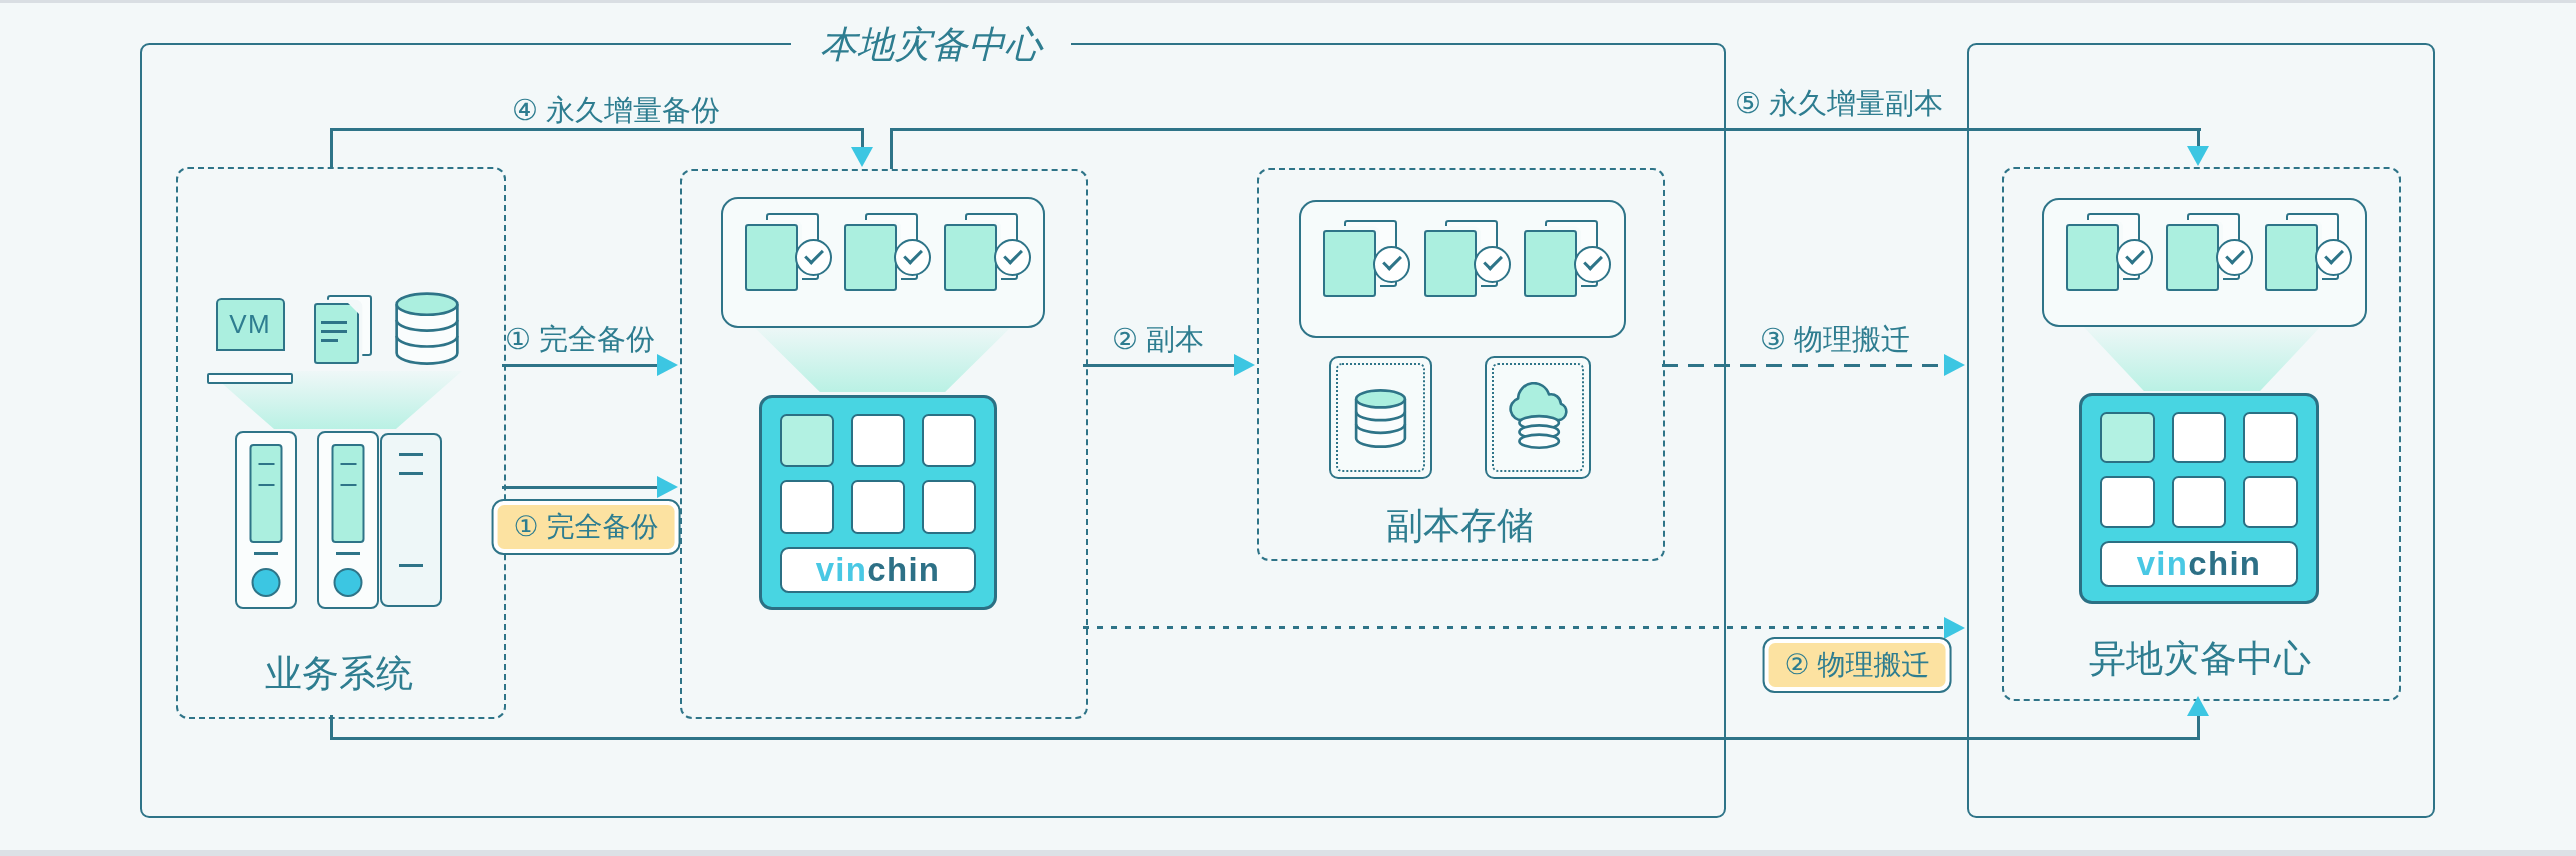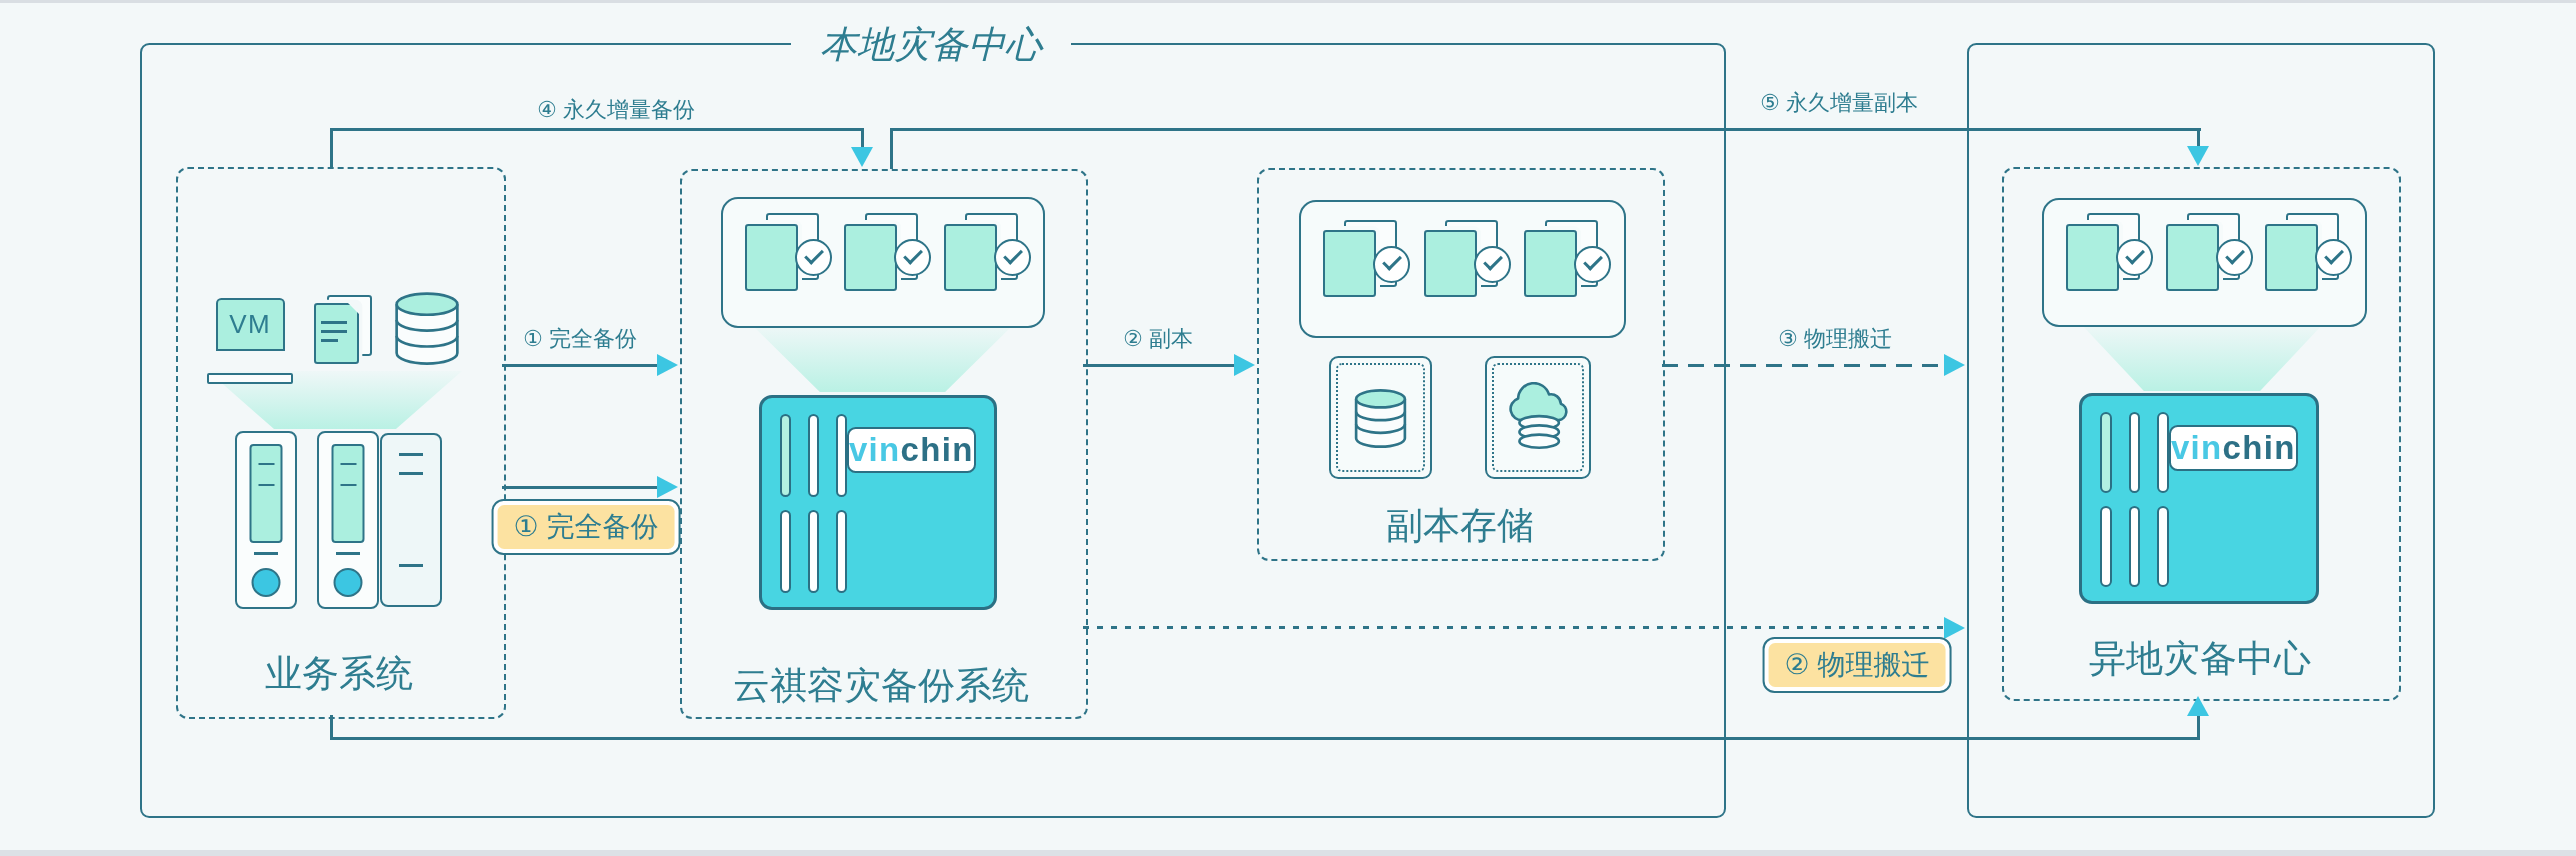--- a/index.html
+++ b/index.html
@@ -34,21 +34,21 @@
   .seg{position:absolute;background:var(--ink);z-index:1;}
   .dashline{position:absolute;height:2.6px;z-index:1;
     background:repeating-linear-gradient(90deg,var(--ink) 0 16px,transparent 16px 26px);}
   .dotline{position:absolute;height:2.6px;z-index:1;
     background:repeating-linear-gradient(90deg,var(--ink) 0 6px,transparent 6px 14px);}
   .ah{position:absolute;width:0;height:0;z-index:2;}
   .ah-r{border-top:11.2px solid transparent;border-bottom:11.2px solid transparent;border-left:21px solid var(--cyan);}
   .ah-d{border-left:11.2px solid transparent;border-right:11.2px solid transparent;border-top:20px solid var(--cyan);}
   .ah-u{border-left:11.2px solid transparent;border-right:11.2px solid transparent;border-bottom:20px solid var(--cyan);}
 
-  .flow-label{position:absolute;transform:translateX(-50%);color:var(--text);font-size:22px;
+  .flow-label{position:absolute;transform:translateX(-50%);color:var(--text);font-size:29px;
     line-height:30px;white-space:nowrap;z-index:3;}
 
   
   .badge{position:absolute;transform:translateX(-50%);background:#fff;border:2.6px solid var(--ink);
     border-radius:12px;padding:4px;z-index:6;}
   .badge-inner{background:var(--yellow);border-radius:6.6px;padding:6px 16px;color:var(--text);
     font-size:28px;line-height:32px;white-space:nowrap;}
 
   
   .files-box{position:absolute;border:2.6px solid var(--ink);border-radius:17px;background:#f6fbfb;
@@ -62,21 +62,21 @@
     border:2.6px solid var(--ink);border-radius:50%;}
   .fg-check::after{content:"";position:absolute;left:8px;top:8.6px;width:14.5px;height:6.6px;
     border-left:3.3px solid var(--ink);border-bottom:3.3px solid var(--ink);transform:rotate(-45deg);}
 
   
   .beam{position:absolute;z-index:2;clip-path:polygon(0% 0%,100% 0%,74% 100%,26% 100%);
     background:linear-gradient(to bottom,rgba(171,239,223,0.06),rgba(171,239,223,0.8));}
 
   
   .appliance{position:absolute;background:var(--appl);border:3.3px solid #2b7084;border-radius:13px;
-    padding:16px 18.4px 14.5px;display:flex;flex-direction:row;box-sizing:border-box;z-index:3;}
+    padding:16px 18.4px 14.5px;display:flex;flex-direction:column;box-sizing:border-box;z-index:3;}
   .app-grid{display:grid;grid-template-columns:repeat(3,1fr);grid-template-rows:1fr 1fr;gap:13px 17px;flex:1;}
   .app-cell{background:#fff;border:2px solid #2b7084;border-radius:6.6px;}
   .app-cell.mint{background:var(--mint);}
   .app-logo{margin-top:13px;height:42px;background:#fff;border:2px solid #2b7084;border-radius:8.6px;
     display:flex;align-items:center;justify-content:center;font-weight:bold;font-size:33px;letter-spacing:1.3px;}
   .logo-vin{color:#49c8e4;}
   .logo-chin{color:#2d7086;}
 
   
   .laptop{position:absolute;left:207px;top:298px;width:87px;height:86px;z-index:3;}
@@ -243,21 +243,20 @@
       <div class="app-cell"></div>
       <div class="app-cell"></div>
       <div class="app-cell"></div>
     </div>
     <div class="app-logo">
       <span class="logo-vin">vin</span>
         <span class="logo-chin">chin</span>
     </div>
   </div>
 
-  <div class="sec-label" style="left:881px;top:667px;">云祺容灾备份系统</div>
 
   <div class="dbox" style="left:1257px;top:168px;width:404px;height:389px;"></div>
 
   <div class="files-box" style="left:1299px;top:200px;width:323px;height:134px;">
     <div class="fgroup">
       <div class="fg-back"></div>
         <div class="fg-front"></div>
         <div class="fg-check"></div>
     </div>
     <div class="fgroup">

